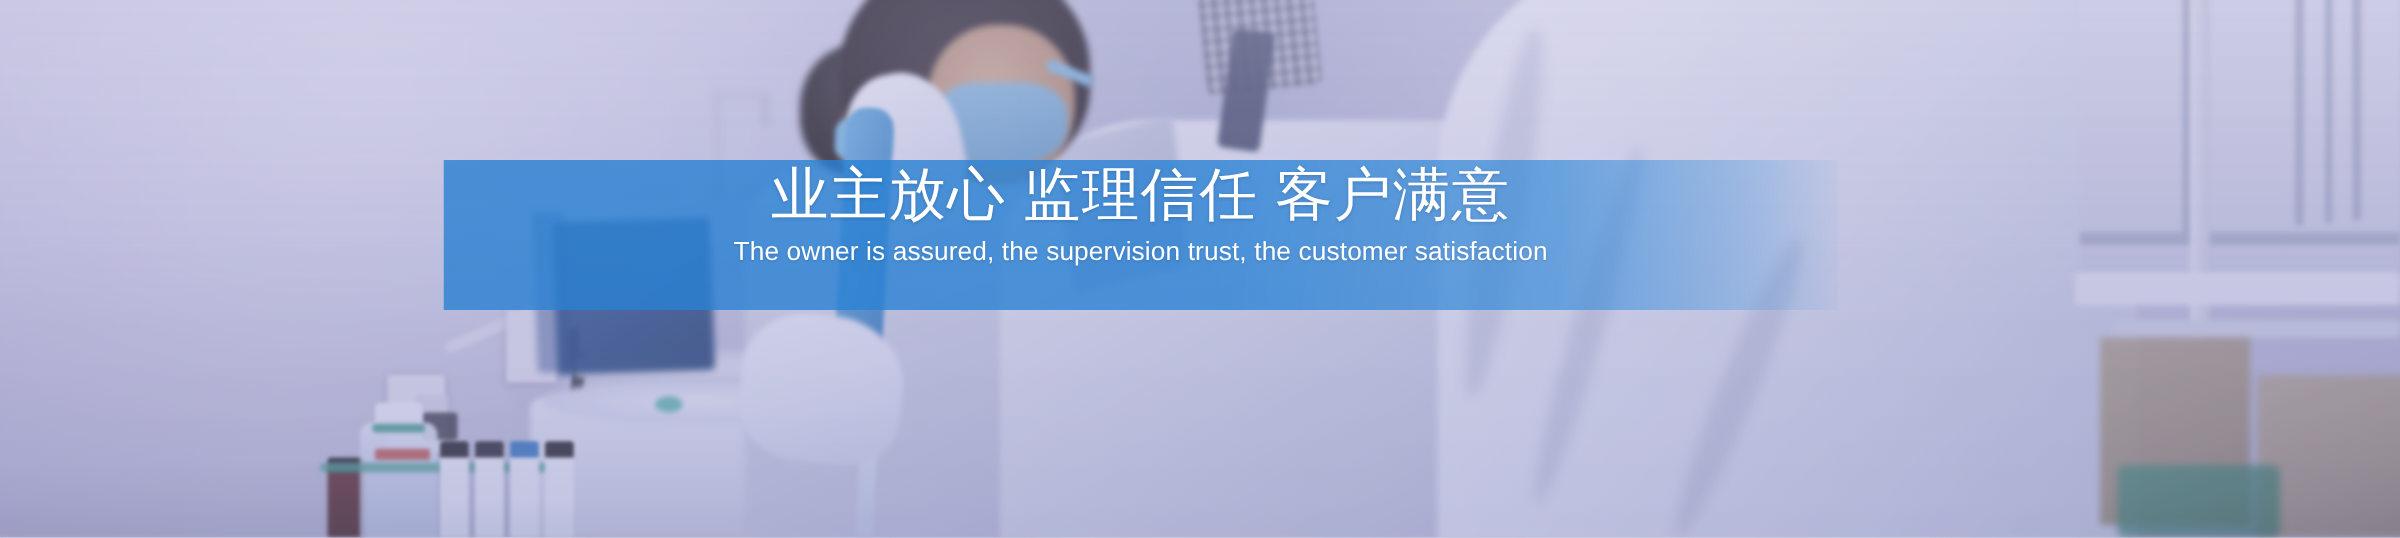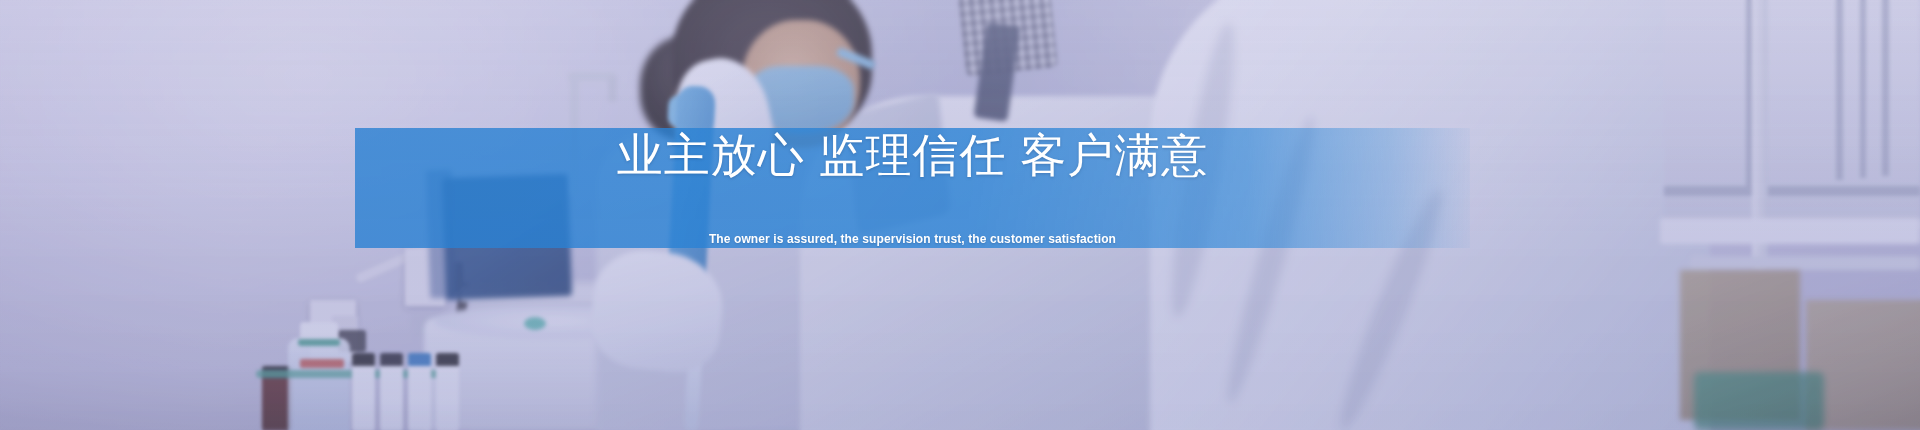--- a/index.html
+++ b/index.html
@@ -586,38 +586,38 @@
   .caption-text {
     position: absolute;
     left: 355px;
     top: 128px;
     width: 1115px;
     height: 120px;
     z-index: 6;
     display: flex;
     flex-direction: column;
     align-items: center;
-    justify-content: space-between;
+    justify-content: flex-start;
     text-align: center;
   }
   .headline {
     color: #ffffff;
     font-size: 46px;
     line-height: 1.18;
     font-weight: 400;
     letter-spacing: 1px;
     white-space: nowrap;
     margin: 0 0 6px 0;
     text-shadow: 0 1px 3px rgba(20,50,95,0.28);
   }
   .subline {
     color: #ffffff;
-    font-size: 12px;
+    font-size: 21px;
     line-height: 1.3;
-    font-weight: 700;
+    font-weight: 400;
     letter-spacing: 0.1px;
     white-space: nowrap;
     margin: 0;
     text-shadow: 0 1px 2px rgba(20,50,95,0.26);
   }
 </style>
 </head>
 <body>
 
 <div class="banner">

